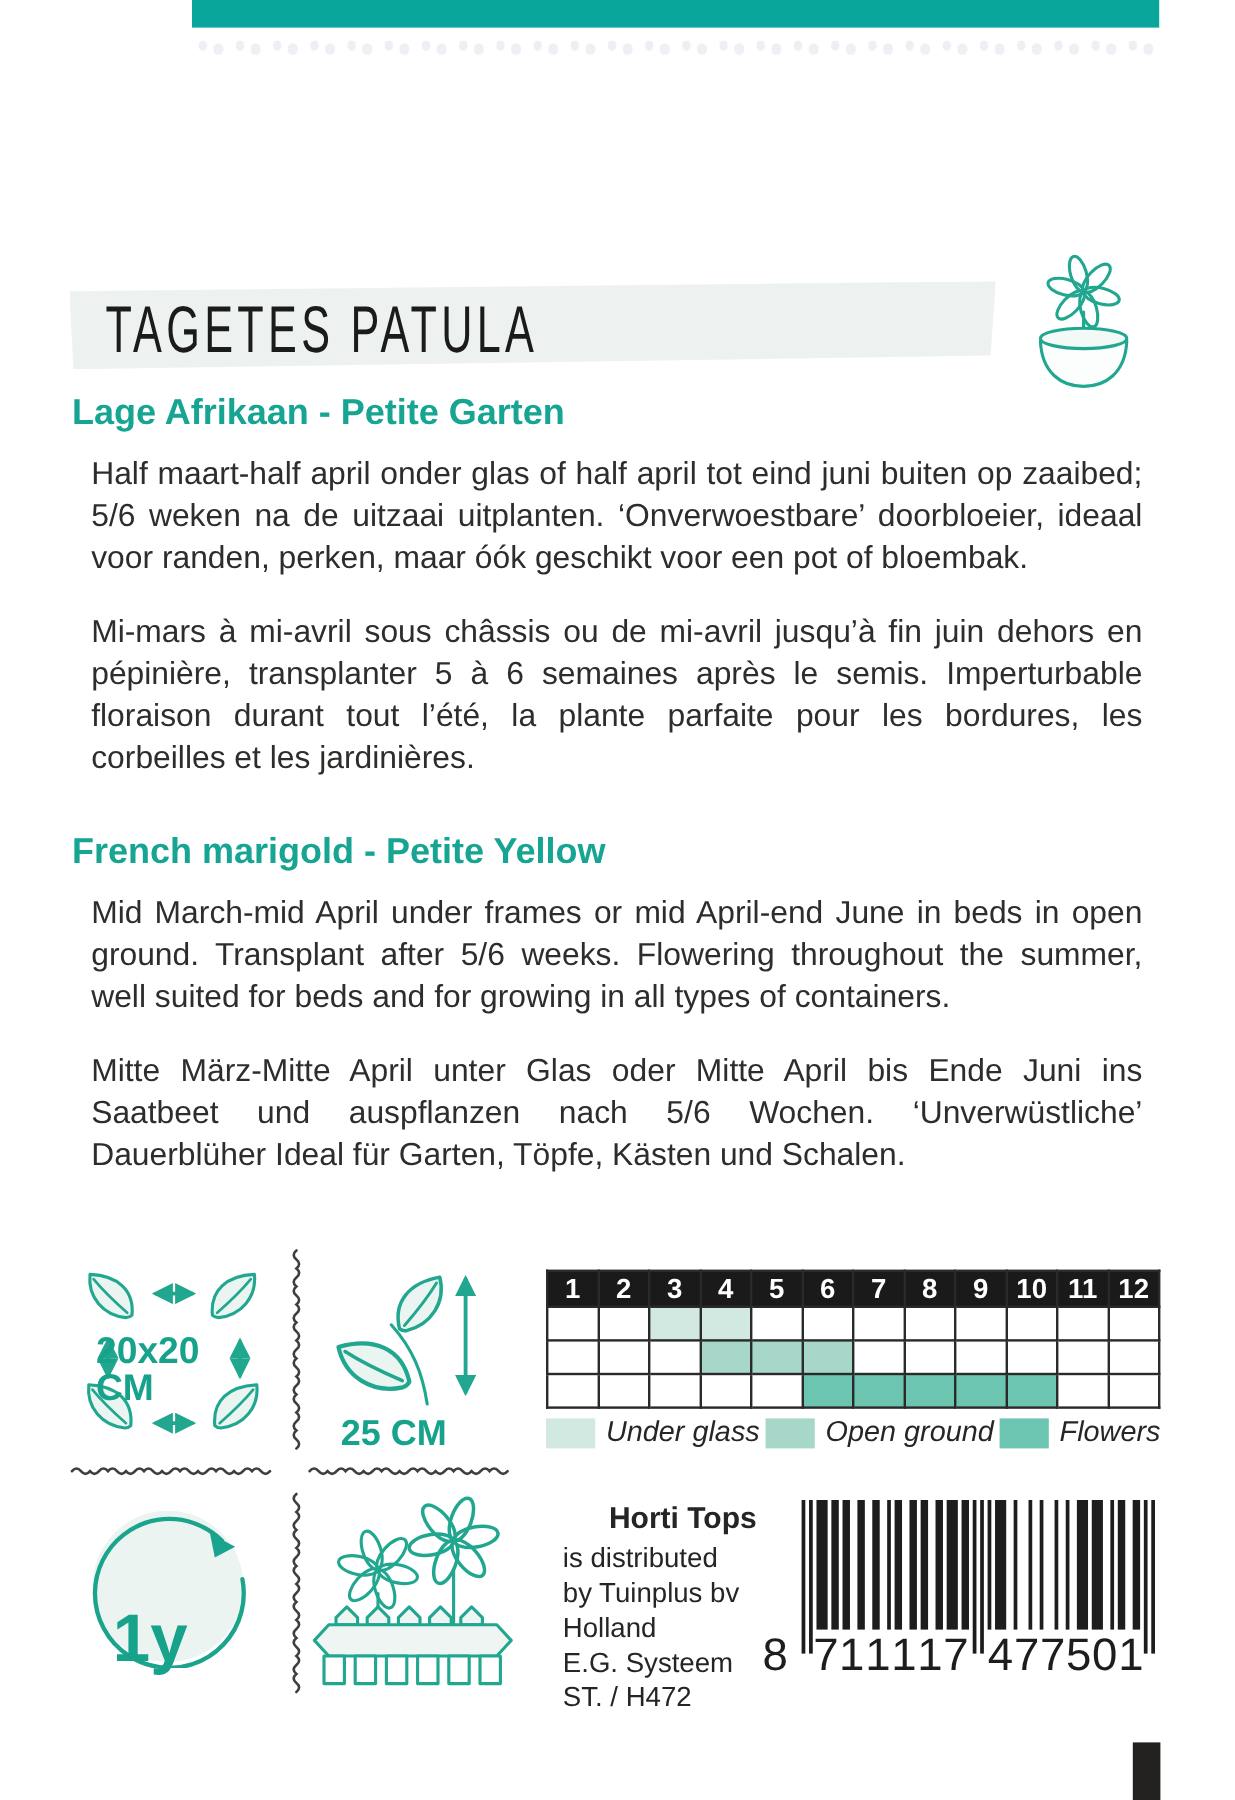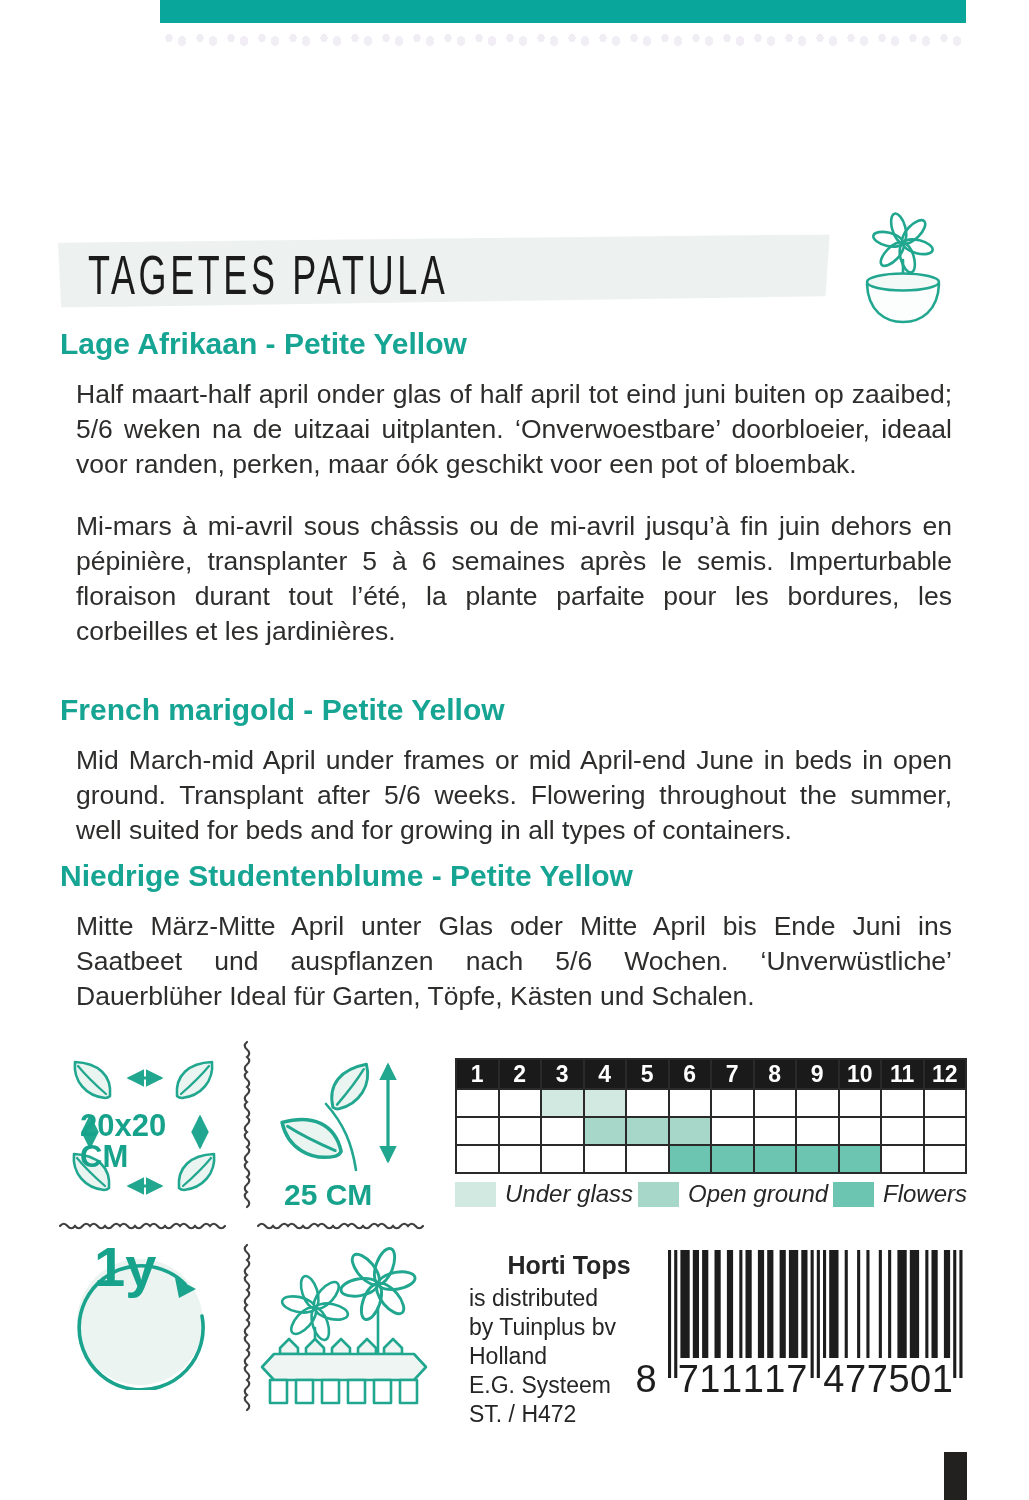--- a/index.html
+++ b/index.html
@@ -24,21 +24,21 @@
   
   .section{left:60px;width:908px;}
   .section h2{margin:0 0 7px 0;font-size:30px;font-weight:bold;color:#16a493;}
   .section p{margin:16px;font-size:26.5px;line-height:35px;color:#2e2d2c;text-align:justify;}
   .s-nl{top:327px;} .s-fr{top:493px;} .s-en{top:693px;} .s-de{top:859px;}
 
   
   .icon-label{color:#17a28c;font-weight:bold;text-align:left;}
   .spacing-label{left:80px;top:1110px;width:110px;font-size:31px;line-height:31px;}
   .height-label{left:284px;top:1178px;width:100px;font-size:30px;}
-  .lifecycle-label{left:94px;top:1234px;width:100px;height:66px;line-height:66px;font-size:56px;}
+  .lifecycle-label{left:94px;top:1332px;width:100px;height:66px;line-height:66px;font-size:56px;}
 
   
   .calendar{left:455px;top:1058px;width:512px;border-collapse:collapse;table-layout:fixed;}
   .calendar th,.calendar td{border:2px solid #2a2a2a;padding:0;}
   .calendar th{background:#1a1a1a;color:#fff;font-size:23px;font-weight:bold;height:28px;text-align:center;}
   .calendar td{height:26px;background:#fff;}
   .legend{left:455px;top:1180px;width:512px;display:flex;justify-content:space-between;align-items:center;}
   .legend-item{display:flex;align-items:center;}
   .legend-swatch{width:41px;height:25px;margin-right:9px;display:inline-block;}
   .legend-label{font-size:24px;color:#262626;white-space:nowrap;font-style:italic;}
@@ -72,32 +72,31 @@
       <ellipse cx="15.5" cy="0" rx="15" ry="6.6" transform="rotate(240)"></ellipse>
       <ellipse cx="15.5" cy="0" rx="15" ry="6.6" transform="rotate(300)"></ellipse>
     </g>
     <path d="M45 48 L45 66"></path>
     <path d="M9 72 C10 99 27 110 45 110 C63 110 80 99 81 72" fill="#fcfdfd"></path>
     <ellipse cx="45" cy="70" rx="36" ry="8.5" fill="#f3f9f7"></ellipse>
   </g>
 </svg>
 
 <div class="abs section s-nl">
-  <h2>Lage Afrikaan - Petite Yellow</h2>
+  <h2>Lage Afrikaan - Petite Garten</h2>
   <p>Half maart-half april onder glas of half april tot eind juni buiten op zaaibed; 5/6 weken na de uitzaai uitplanten. ‘Onverwoestbare’ doorbloeier, ideaal voor randen, perken, maar óók geschikt voor een pot of bloembak.</p>
 </div>
 <div class="abs section s-fr">
   <p>Mi-mars à mi-avril sous châssis ou de mi-avril jusqu’à fin juin dehors en pépinière, transplanter 5 à 6 semaines après le semis. Imperturbable floraison durant tout l’été, la plante parfaite pour les bordures, les corbeilles et les jardinières.</p>
 </div>
 <div class="abs section s-en">
   <h2>French marigold - Petite Yellow</h2>
   <p>Mid March-mid April under frames or mid April-end June in beds in open ground. Transplant after 5/6 weeks. Flowering throughout the  summer, well suited for beds and for growing in all types of containers.</p>
 </div>
 <div class="abs section s-de">
-  <h2>Niedrige Studentenblume - Petite Yellow</h2>
   <p>Mitte März-Mitte April unter Glas oder Mitte April bis Ende Juni ins Saatbeet und auspflanzen nach 5/6 Wochen. ‘Unverwüstliche’ Dauerblüher Ideal für Garten, Töpfe, Kästen und Schalen.</p>
 </div>
 
 <svg class="abs" style="left:0;top:0;pointer-events:none;" width="1029" height="1500">
   <g stroke="#3f3f3f" stroke-width="2.2" fill="none" stroke-linecap="round">
     <path d="M 60 1226 q 3.75 -4.5 7.5 0 q 3.75 4.5 7.5 0 q 3.75 4.5 7.5 0 q 3.75 -4.5 7.5 0 q 3.75 -4.5 7.5 0 q 3.75 4.5 7.5 0 q 3.75 4.5 7.5 0 q 3.75 -4.5 7.5 0 q 3.75 -4.5 7.5 0 q 3.75 4.5 7.5 0 q 3.75 4.5 7.5 0 q 3.75 -4.5 7.5 0 q 3.75 -4.5 7.5 0 q 3.75 4.5 7.5 0 q 3.75 4.5 7.5 0 q 3.75 -4.5 7.5 0 q 3.75 -4.5 7.5 0 q 3.75 4.5 7.5 0 q 3.75 4.5 7.5 0 q 3.75 -4.5 7.5 0 q 3.75 -4.5 7.5 0 q 3.75 4.5 7.5 0"></path>
     <path d="M 258 1226 q 3.75 -4.5 7.5 0 q 3.75 4.5 7.5 0 q 3.75 4.5 7.5 0 q 3.75 -4.5 7.5 0 q 3.75 -4.5 7.5 0 q 3.75 4.5 7.5 0 q 3.75 4.5 7.5 0 q 3.75 -4.5 7.5 0 q 3.75 -4.5 7.5 0 q 3.75 4.5 7.5 0 q 3.75 4.5 7.5 0 q 3.75 -4.5 7.5 0 q 3.75 -4.5 7.5 0 q 3.75 4.5 7.5 0 q 3.75 4.5 7.5 0 q 3.75 -4.5 7.5 0 q 3.75 -4.5 7.5 0 q 3.75 4.5 7.5 0 q 3.75 4.5 7.5 0 q 3.75 -4.5 7.5 0 q 3.75 -4.5 7.5 0 q 3.75 4.5 7.5 0"></path>
     <path d="M 247 1042 q -4.5 3.75 0 7.5 q 4.5 3.75 0 7.5 q 4.5 3.75 0 7.5 q -4.5 3.75 0 7.5 q -4.5 3.75 0 7.5 q 4.5 3.75 0 7.5 q 4.5 3.75 0 7.5 q -4.5 3.75 0 7.5 q -4.5 3.75 0 7.5 q 4.5 3.75 0 7.5 q 4.5 3.75 0 7.5 q -4.5 3.75 0 7.5 q -4.5 3.75 0 7.5 q 4.5 3.75 0 7.5 q 4.5 3.75 0 7.5 q -4.5 3.75 0 7.5 q -4.5 3.75 0 7.5 q 4.5 3.75 0 7.5 q 4.5 3.75 0 7.5 q -4.5 3.75 0 7.5 q -4.5 3.75 0 7.5 q 4.5 3.75 0 7.5"></path>
     <path d="M 247 1245 q -4.5 3.75 0 7.5 q 4.5 3.75 0 7.5 q 4.5 3.75 0 7.5 q -4.5 3.75 0 7.5 q -4.5 3.75 0 7.5 q 4.5 3.75 0 7.5 q 4.5 3.75 0 7.5 q -4.5 3.75 0 7.5 q -4.5 3.75 0 7.5 q 4.5 3.75 0 7.5 q 4.5 3.75 0 7.5 q -4.5 3.75 0 7.5 q -4.5 3.75 0 7.5 q 4.5 3.75 0 7.5 q 4.5 3.75 0 7.5 q -4.5 3.75 0 7.5 q -4.5 3.75 0 7.5 q 4.5 3.75 0 7.5 q 4.5 3.75 0 7.5 q -4.5 3.75 0 7.5 q -4.5 3.75 0 7.5 q 4.5 3.75 0 7.5"></path>
   </g>

